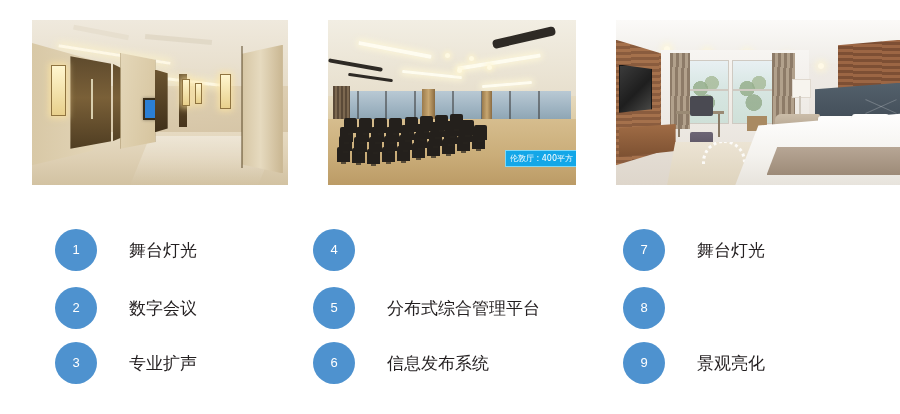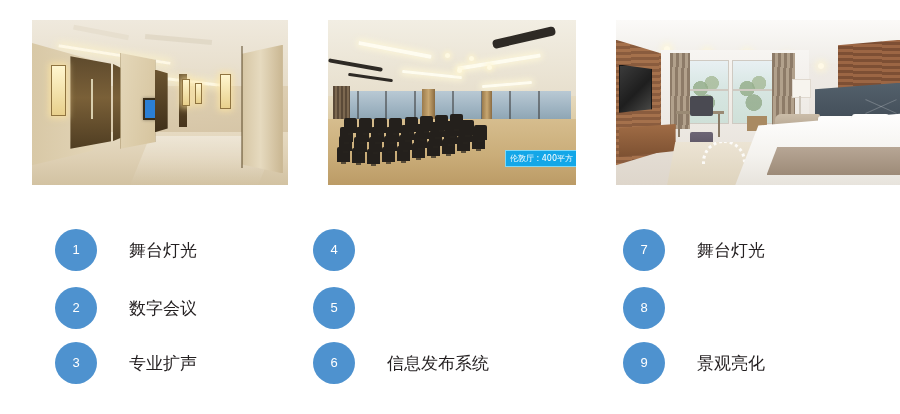--- a/index.html
+++ b/index.html
@@ -506,20 +506,21 @@
       <div class="feature-label">专业扩声</div>
     </div>
   </div>
 
   <div class="column col-2">
     <div class="feature-item row-1">
       <div class="badge">4</div>
     </div>
     <div class="feature-item row-2">
       <div class="badge">5</div>
+      <div class="feature-label">分布式综合管理平台</div>
     </div>
     <div class="feature-item row-3">
       <div class="badge">6</div>
       <div class="feature-label">信息发布系统</div>
     </div>
   </div>
 
   <div class="column col-3">
     <div class="feature-item row-1">
       <div class="badge">7</div>

